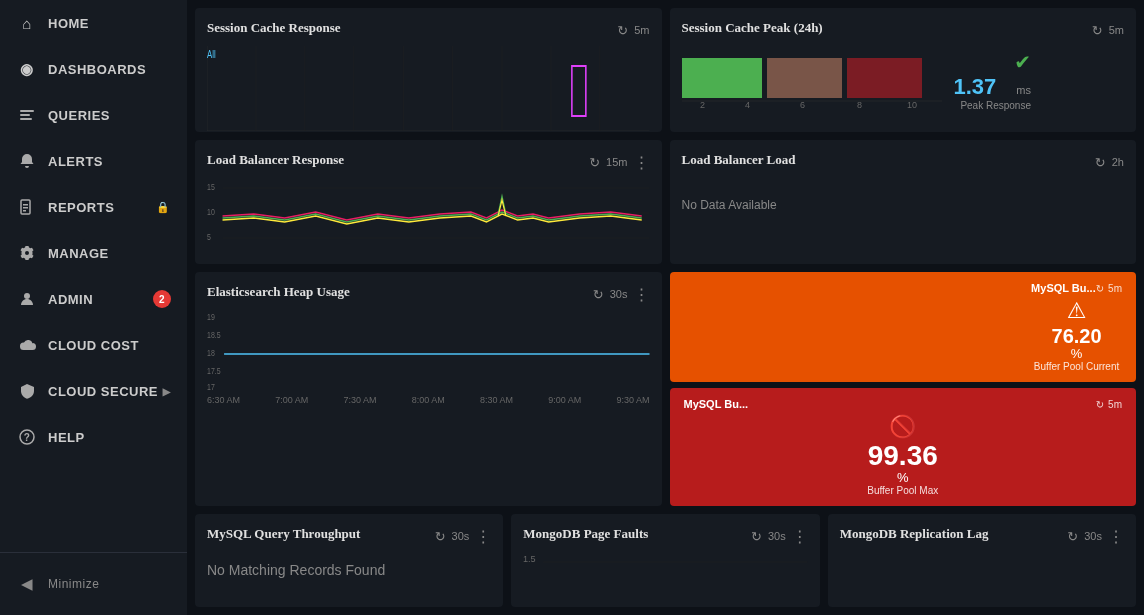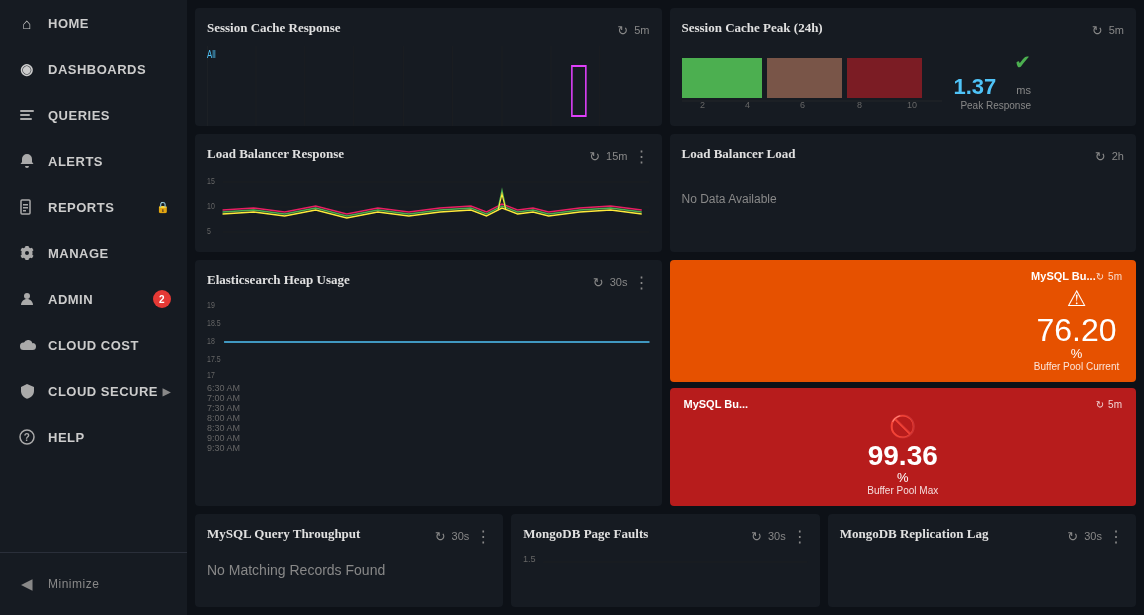--- a/index.html
+++ b/index.html
@@ -363,21 +363,21 @@
     </div>
     <div style="position:relative;">
       <svg width="100%" height="80" viewBox="0 0 570 80" preserveAspectRatio="none">
         <text x="0" y="10" font-size="9" fill="#666">19</text>
         <text x="0" y="28" font-size="9" fill="#666">18.5</text>
         <text x="0" y="46" font-size="9" fill="#666">18</text>
         <text x="0" y="64" font-size="9" fill="#666">17.5</text>
         <text x="0" y="80" font-size="9" fill="#666">17</text>
         <line x1="22" y1="44" x2="570" y2="44" stroke="#4fc3f7" stroke-width="1.5"></line>
       </svg>
-      <div style="display:flex; justify-content:space-between; font-size:9px; color:#666; margin-top:2px;flex-direction:column;">
+      <div style="display:flex; justify-content:space-between; font-size:9px; color:#666; margin-top:2px;">
         <span>6:30 AM</span>
           <span>7:00 AM</span>
           <span>7:30 AM</span>
           <span>8:00 AM</span>
           <span>8:30 AM</span>
           <span>9:00 AM</span>
           <span>9:30 AM</span>
       </div>
     </div>
   </div>
@@ -388,21 +388,21 @@
       <div>
         <div style="display:flex;align-items:center;justify-content:space-between;margin-bottom:4px;">
           <span style="font-size:11px;font-weight:600;color:#fff;">MySQL Bu...</span>
           <span style="font-size:10px;color:rgba(255,255,255,0.8);display:flex;align-items:center;gap:4px;">
             <span>↻</span>
             <span>5m</span>
           </span>
         </div>
         <div style="text-align:center;">
           <div style="font-size:22px;color:#fff;margin-bottom:2px;">⚠</div>
-          <div style="font-size:32px;font-weight:normal;color:#fff;line-height:1;">76.20</div>
+          <div style="font-size:20px;font-weight:bold;color:#fff;line-height:1;">76.20</div>
           <div style="font-size:13px;color:#fff;">%</div>
           <div style="font-size:10px;color:rgba(255,255,255,0.85);">Buffer Pool Current</div>
         </div>
       </div>
     </div>
 
     <div class="mysql-tile mysql-tile-red">
       <div style="width:100%;">
         <div style="display:flex;align-items:center;justify-content:space-between;margin-bottom:4px;">
           <span style="font-size:11px;font-weight:600;color:#fff;">MySQL Bu...</span>

